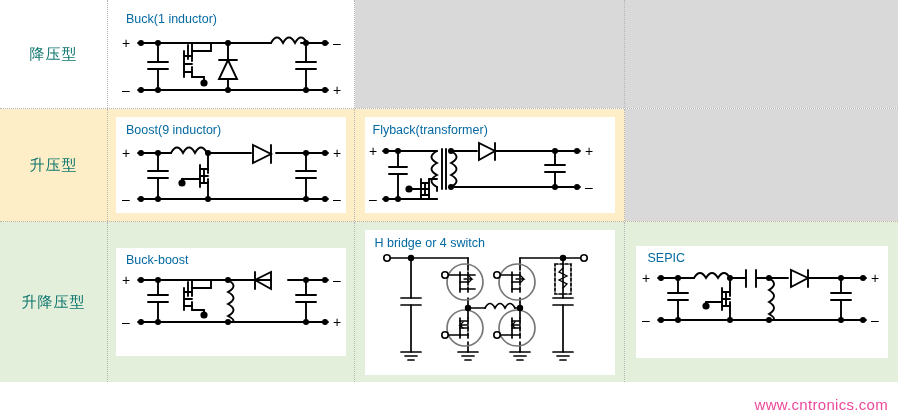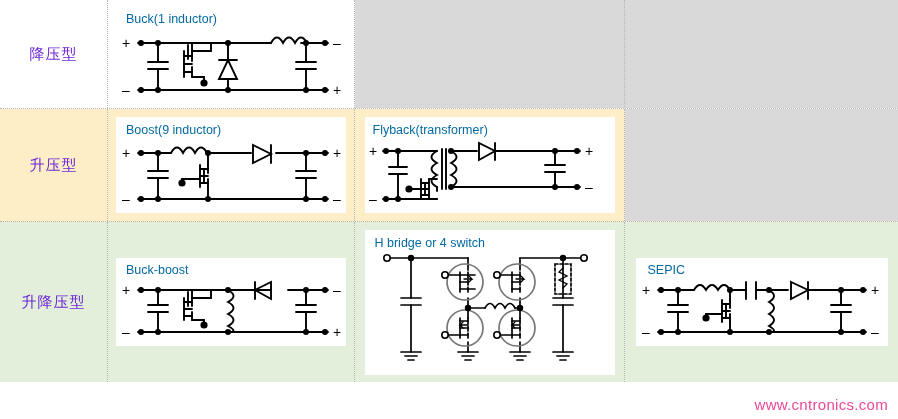--- a/index.html
+++ b/index.html
@@ -55,21 +55,21 @@
   .row-boost  { height: 113px; background: #fdeec8; }
   .row-bb     { height: 160px; background: #e3efda; border-bottom: none; }
 
   .label-cell {
     width: 108px;
     flex: 0 0 108px;
     display: flex;
     align-items: center;
     justify-content: center;
     font-size: 15px;
-    color: #6d28d9;
+    color: #0f766e;
     letter-spacing: 1px;
     border-right: 1px dotted #b6b6b6;
   }
 
   .cells {
     display: flex;
     width: 790px;
     flex: 0 0 790px;
   }
 
@@ -327,21 +327,21 @@
 
       <div class="cell cell-c3 empty"></div>
     </div>
   </div>
 
   <div class="body-row row-bb">
     <div class="label-cell">升降压型</div>
     <div class="cells">
 
       <div class="cell cell-c1">
-        <div class="fig" style="width:230px;height:88px;">
+        <div class="fig" style="width:230px;height:108px;">
           <span class="caption" style="left:10px;top:5px;">Buck-boost</span>
           <svg width="230" height="88" viewBox="0 0 230 88">
             <g stroke="#000" stroke-width="1.9" fill="none" stroke-linecap="round">
               <line x1="22" y1="32" x2="155" y2="32"></line>
               <line x1="172" y1="32" x2="212" y2="32"></line>
               <line x1="22" y1="74" x2="212" y2="74"></line>
 
               <line x1="42" y1="32" x2="42" y2="47"></line>
               <line x1="32" y1="47" x2="52" y2="47"></line>
               <line x1="32" y1="54" x2="52" y2="54"></line>
@@ -498,21 +498,21 @@
               <circle cx="46" cy="28" r="3.2"></circle>
               <circle cx="198" cy="28" r="3.2"></circle>
               <circle cx="103" cy="78" r="3.2"></circle>
               <circle cx="155" cy="78" r="3.2"></circle>
             </g>
           </svg>
         </div>
       </div>
 
       <div class="cell cell-c3">
-        <div class="fig" style="width:252px;height:88px;">
+        <div class="fig" style="width:252px;height:112px;">
           <span class="caption" style="left:12px;top:5px;">SEPIC</span>
           <svg width="252" height="88" viewBox="0 0 252 88">
             <g stroke="#000" stroke-width="1.9" fill="none" stroke-linecap="round">
               <line x1="22" y1="32" x2="58" y2="32"></line>
               <line x1="94" y1="32" x2="110" y2="32"></line>
               <line x1="120" y1="32" x2="152" y2="32"></line>
               <line x1="172" y1="32" x2="230" y2="32"></line>
               <line x1="22" y1="74" x2="230" y2="74"></line>
 
               <line x1="42" y1="32" x2="42" y2="47"></line>

